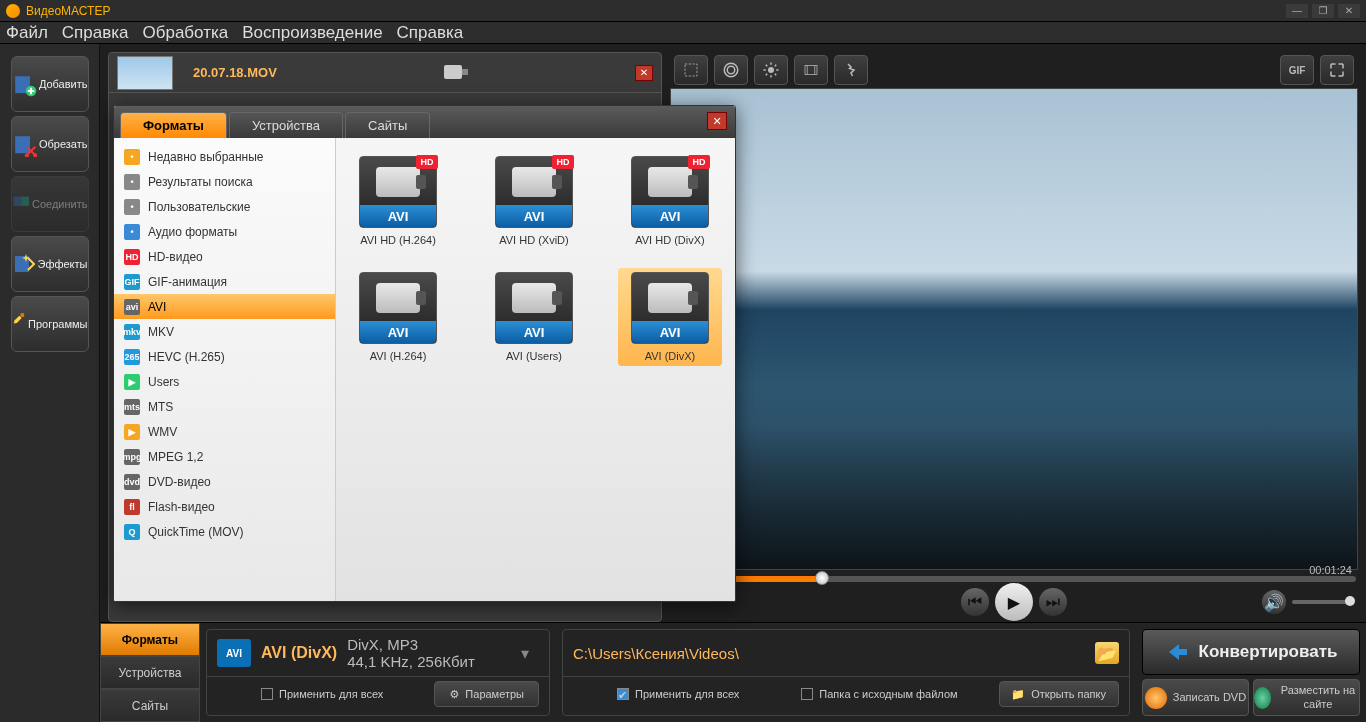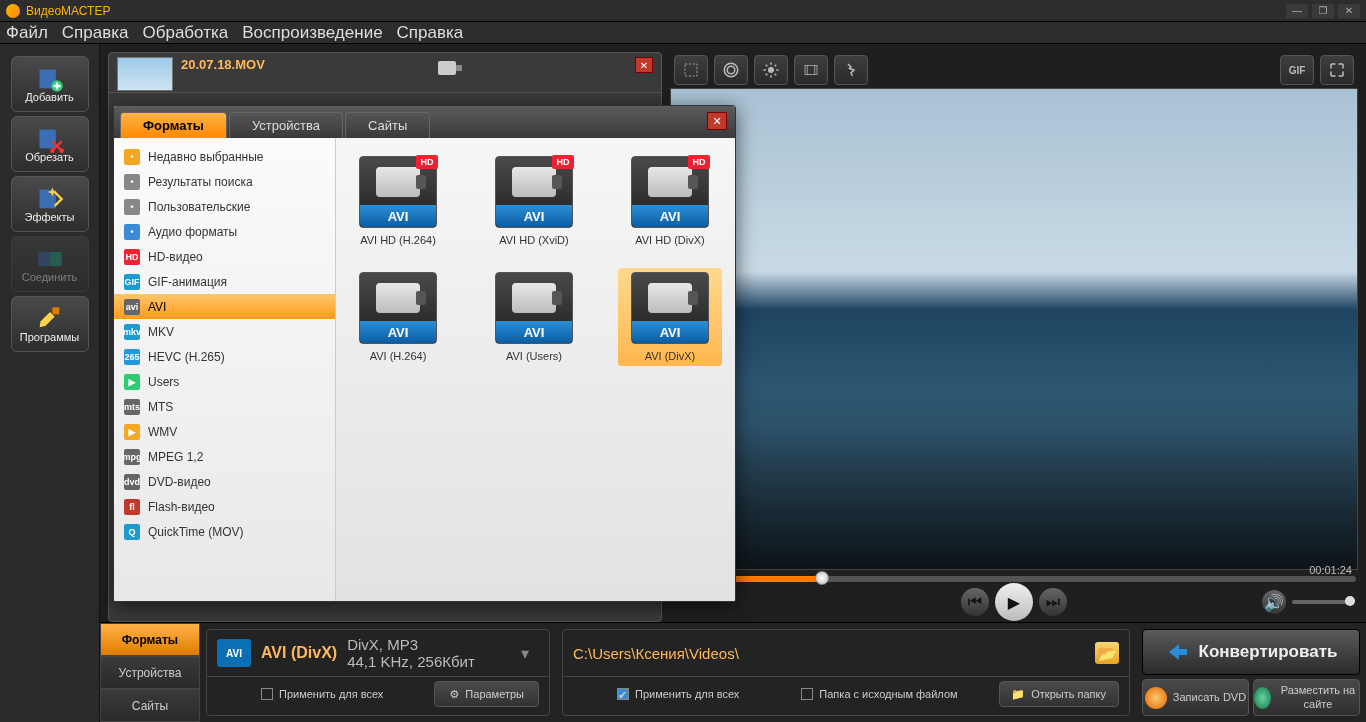--- a/index.html
+++ b/index.html
@@ -14,31 +14,31 @@
 
 
 .menubar { height: 22px; background: #2d2d2d; display: flex; align-items: center; padding: 0 6px; gap: 14px; border-bottom: 1px solid #000; }
 .menubar span { font-size: 17px; color: #ddd; cursor: pointer; }
 
 
 .workspace { position: absolute; top: 44px; left: 0; right: 0; bottom: 0; display: flex; }
 
 
 .left-tools { width: 100px; background: #2b2b2b; border-right: 1px solid #111; display: flex; flex-direction: column; align-items: center; padding-top: 12px; gap: 4px; }
-.tool-btn { width: 78px; height: 56px; border: 1px solid #555; border-radius: 6px; background: linear-gradient(#4a4a4a,#2d2d2d); display: flex; flex-direction: column; align-items: center; justify-content: center; gap: 2px; cursor: pointer; }
+.tool-btn { width: 78px; height: 56px; border: 1px solid #555; border-radius: 6px; background: linear-gradient(#4a4a4a,#2d2d2d); display: flex; flex-direction: row; align-items: center; justify-content: center; gap: 2px; cursor: pointer; }
 .tool-btn.disabled { opacity: .4; }
 .tool-btn .ic { width: 28px; height: 24px; }
 .tool-btn span { font-size: 11px; color: #eee; }
 
 
 .center-area { flex: 1; display: flex; flex-direction: column; }
 .top-row { flex: 1; display: flex; }
 
 .file-panel { width: 554px; background: #3a3a3a; border: 1px solid #555; margin: 8px 0 0 8px; border-radius: 4px; position: relative; }
-.file-item { height: 40px; display: flex; padding: 4px 8px; gap: 8px; border-bottom: 1px solid #555; }
+.file-item { height: 40px; display: flex; align-items: center; padding: 4px 8px; gap: 20px; border-bottom: 1px solid #555; }
 .file-item .thumb { width: 56px; height: 34px; background: linear-gradient(#9ec8e8,#cfe5f3); border: 1px solid #777; }
 .file-item .fname { font-size: 13px; font-weight: bold; color: #ffb85b; }
 .file-item .close { margin-left: auto; width: 18px; height: 16px; background: #c0392b; display: flex; align-items: center; justify-content: center; font-size: 10px; color: #fff; cursor: pointer; border: 1px solid #700; }
 
 
 .preview-panel { flex: 1; margin: 8px 8px 0 8px; display: flex; flex-direction: column; }
 .preview-toolbar { height: 36px; display: flex; align-items: center; gap: 6px; padding: 0 4px; }
 .pv-btn { width: 34px; height: 30px; border: 1px solid #555; border-radius: 4px; background: linear-gradient(#3f3f3f,#2a2a2a); display: flex; align-items: center; justify-content: center; cursor: pointer; }
 .pv-btn svg { width: 18px; height: 18px; fill: #bbb; }
 .preview-toolbar .spacer { flex: 1; }
@@ -144,34 +144,34 @@
       </div>
     <div class="tool-btn">
         <div class="ic"><svg viewBox="0 0 24 24">
             <rect x="3" y="4" width="14" height="16" fill="#3a6fb5"></rect>
             <path d="M14 14l8 8M22 14l-8 8" stroke="#e33" stroke-width="2"></path>
             <circle cx="14" cy="22" r="2" fill="#e33"></circle>
             <circle cx="22" cy="22" r="2" fill="#e33"></circle>
           </svg></div>
         <span>Обрезать</span>
       </div>
+    <div class="tool-btn disabled">
+        <div class="ic"><svg viewBox="0 0 24 24">
+            <rect x="2" y="6" width="10" height="12" fill="#3a6fb5"></rect>
+            <rect x="12" y="6" width="10" height="12" fill="#2a8"></rect>
+          </svg></div>
+        <span>Соединить</span>
+      </div>
     <div class="tool-btn">
         <div class="ic"><svg viewBox="0 0 24 24">
             <rect x="3" y="4" width="14" height="16" fill="#3a6fb5"></rect>
             <path d="M16 6l6 6-6 6" stroke="#ffd24a" stroke-width="2" fill="none"></path>
             <path d="M14 2l1 3 3 1-3 1-1 3-1-3-3-1 3-1z" fill="#ffd24a"></path>
           </svg></div>
         <span>Эффекты</span>
-      </div>
-    <div class="tool-btn disabled">
-        <div class="ic"><svg viewBox="0 0 24 24">
-            <rect x="2" y="6" width="10" height="12" fill="#3a6fb5"></rect>
-            <rect x="12" y="6" width="10" height="12" fill="#2a8"></rect>
-          </svg></div>
-        <span>Соединить</span>
       </div>
     <div class="tool-btn">
         <div class="ic"><svg viewBox="0 0 24 24">
             <path d="M4 14l8-8 4 4-8 8-5 1z" fill="#ffd24a"></path>
             <rect x="14" y="2" width="6" height="6" fill="#e07b00"></rect>
           </svg></div>
         <span>Программы</span>
       </div>
   </div>
 

